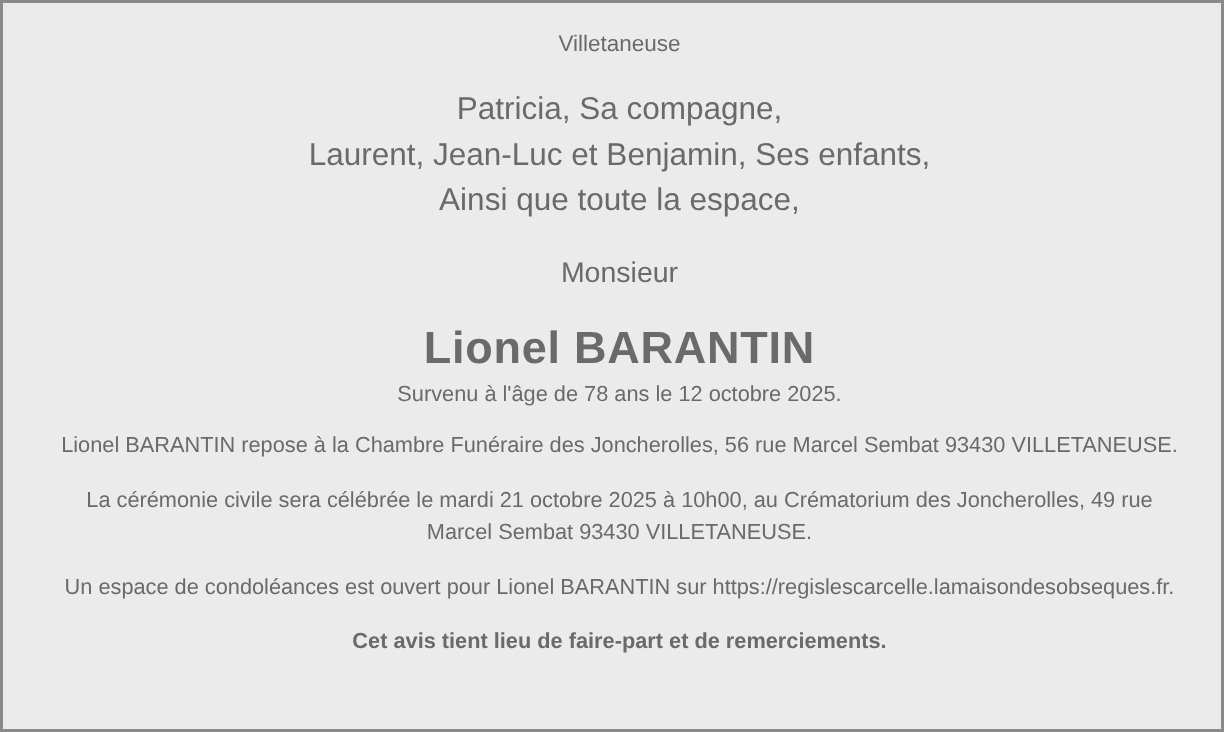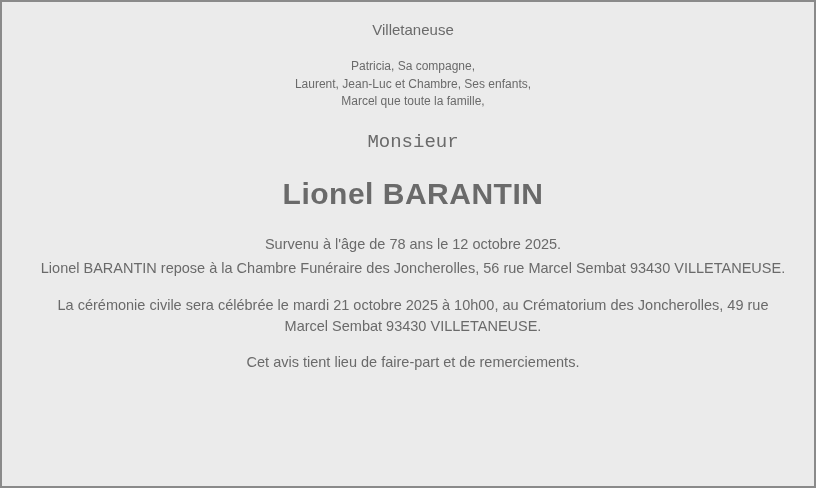--- a/index.html
+++ b/index.html
@@ -26,76 +26,76 @@
   }
   .line {
     text-align: center;
     line-height: 1.35;
   }
   .city {
     font-size: 15px;
     margin-bottom: 18px;
   }
   .family-block {
-    font-size: 12px;
+    font-size: 21px;
     line-height: 1.45;
     margin-bottom: 20px;
   }
   .family-block div {
     text-align: center;
   }
   .title-monsieur {
     font-size: 19px;
     margin-bottom: 18px;
-    font-family: Liberation Mono, monospace;
   }
   .deceased-name {
     font-size: 30px;
     font-weight: bold;
     letter-spacing: 0.5px;
-    margin-bottom: 20px;
     color: #6a6a6a;
   }
   .age-line {
     font-size: 14.5px;
-    margin-bottom: 4px;
+    margin-bottom: 14px;
   }
   .paragraph {
     font-size: 14.5px;
     margin-bottom: 16px;
     max-width: 770px;
     line-height: 1.45;
   }
   .paragraph:last-child {
     margin-bottom: 0;
   }
   .closing {
     font-size: 14.5px;
     margin-bottom: 4px;
+    font-weight: bold;
   }
 </style>
 </head>
 <body>
 
 <div class="notice-card">
 
   <div class="line city">Villetaneuse</div>
 
   <div class="family-block">
     <div>Patricia, Sa compagne,</div>
-    <div>Laurent, Jean-Luc et Chambre, Ses enfants,</div>
-    <div>Marcel que toute la famille,</div>
+    <div>Laurent, Jean-Luc et Benjamin, Ses enfants,</div>
+    <div>Ainsi que toute la espace,</div>
   </div>
 
   <div class="line title-monsieur">Monsieur</div>
 
   <div class="line deceased-name">Lionel BARANTIN</div>
 
   <div class="line age-line">Survenu à l'âge de 78 ans le 12 octobre 2025.</div>
 
   <div class="line paragraph">Lionel BARANTIN repose à la Chambre Funéraire des Joncherolles, 56 rue Marcel Sembat 93430 VILLETANEUSE.</div>
 
   <div class="line paragraph">La cérémonie civile sera célébrée le mardi 21 octobre 2025 à 10h00, au Crématorium des Joncherolles, 49 rue Marcel Sembat 93430 VILLETANEUSE.</div>
 
+  <div class="line paragraph">Un espace de condoléances est ouvert pour Lionel BARANTIN sur https://regislescarcelle.lamaisondesobseques.fr.</div>
 
   <div class="line closing">Cet avis tient lieu de faire-part et de remerciements.</div>
 
 </div>
 
 </body></html>

